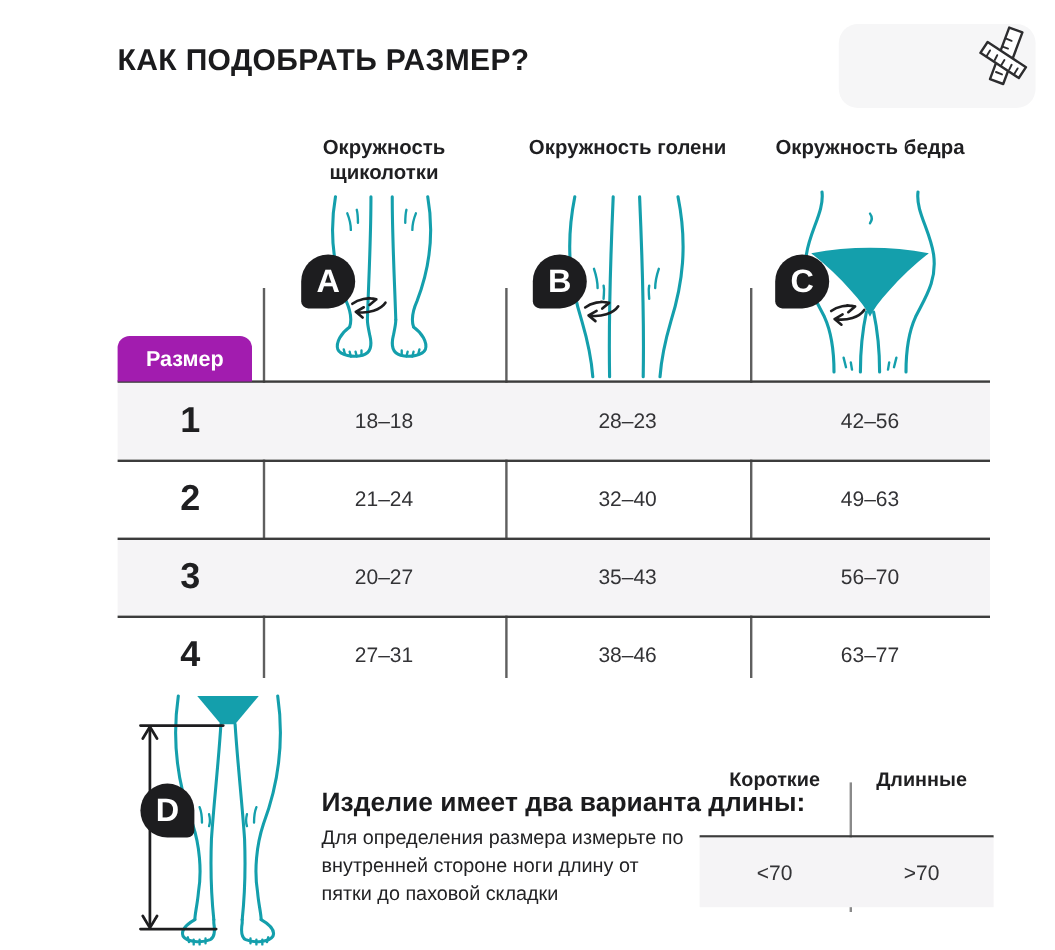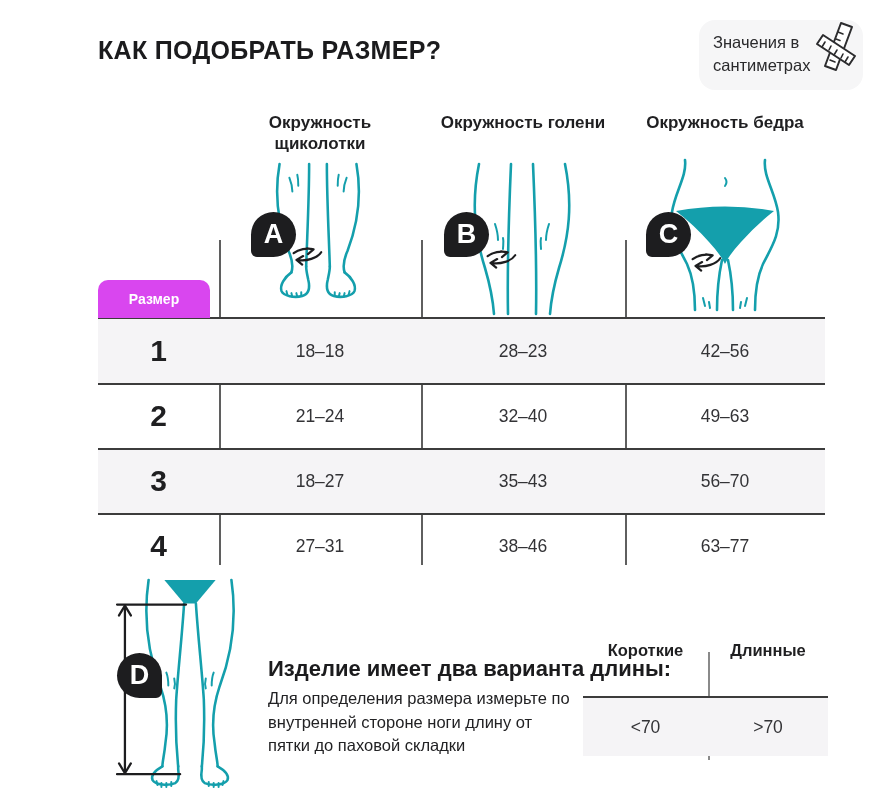--- a/index.html
+++ b/index.html
@@ -27,22 +27,22 @@
             font-size:17px;font-weight:700;line-height:21px;color:#1f1f21;}
 
   .marker{position:absolute;width:45px;height:45px;background:var(--ink);color:#fff;
           font-weight:700;font-size:27px;display:flex;align-items:center;justify-content:center;
           border-radius:50% 50% 50% 6px;z-index:5;}
   .marker.tail-right{border-radius:50% 50% 6px 50%;}
 
   .vline{position:absolute;width:1.5px;background:var(--line_mid);}
   .hline{position:absolute;height:2px;background:var(--line_dark);}
 
-  .size-tag{position:absolute;left:98px;top:280px;width:112px;height:38px;background:#d946ef;
-            border-radius:10px 10px 0 0;color:#fff;font-weight:700;font-size:14px;
+  .size-tag{position:absolute;left:98px;top:280px;width:112px;height:38px;background:#a21caf;
+            border-radius:10px 10px 0 0;color:#fff;font-weight:700;font-size:18px;
             display:flex;align-items:center;justify-content:center;z-index:2;}
 
   .trow{position:absolute;left:98px;width:727px;height:64px;}
   .trow.gray{background:var(--row_gray);}
   .tcell{position:absolute;top:0;height:64px;line-height:64px;text-align:center;
          font-size:17.5px;color:#333336;}
   .tcell.size-num{font-size:30px;font-weight:700;color:#1f1f21;}
   .c0{left:0;width:121px;} .c1{left:121px;width:202px;} .c2{left:323px;width:204px;} .c3{left:527px;width:200px;}
 
   .bottom-heading{position:absolute;left:268px;top:656px;font-size:22px;font-weight:700;color:#1b1b1d;}
@@ -67,21 +67,20 @@
   svg .rt{stroke:#2d2d2f;fill:none;stroke-width:1.6;stroke-linecap:round;}
 </style>
 </head>
 <body>
 
 <div class="page">
 
   <div class="title">КАК ПОДОБРАТЬ РАЗМЕР?</div>
 
   <div class="units-badge">
-    <div class="units-text">Значения в сантиметрах</div>
     <svg class="units-icon" width="46" height="52" viewBox="0 0 46 52">
       <path class="rul" d="M28,1 L39,5 L23,48 L12,44 Z"></path>
       <path class="rt" d="M25,10 l5,2 M23,17 l4,1.5 M21,24 l5,2 M19,31 l4,1.5 M17,38 l5,2"></path>
       <path class="rul" d="M4,22 L10,13 L42,34 L36,43 Z"></path>
       <path class="rt" d="M12,20 l-3,5 M18,24 l-2,4 M24,28 l-3,5 M30,32 l-2,4 M35,35 l-3,5"></path>
     </svg>
   </div>
 
   <div class="col-head" style="left:230px">Окружность щиколотки</div>
   <div class="col-head" style="left:433px">Окружность голени</div>
@@ -148,21 +147,21 @@
     <span class="tcell c3">42–56</span>
   </div>
   <div class="trow" style="top:384px">
     <span class="tcell size-num c0">2</span>
     <span class="tcell c1">21–24</span>
     <span class="tcell c2">32–40</span>
     <span class="tcell c3">49–63</span>
   </div>
   <div class="trow gray" style="top:449px">
     <span class="tcell size-num c0">3</span>
-    <span class="tcell c1">18–27</span>
+    <span class="tcell c1">20–27</span>
     <span class="tcell c2">35–43</span>
     <span class="tcell c3">56–70</span>
   </div>
   <div class="trow" style="top:514px">
     <span class="tcell size-num c0">4</span>
     <span class="tcell c1">27–31</span>
     <span class="tcell c2">38–46</span>
     <span class="tcell c3">63–77</span>
   </div>
 

